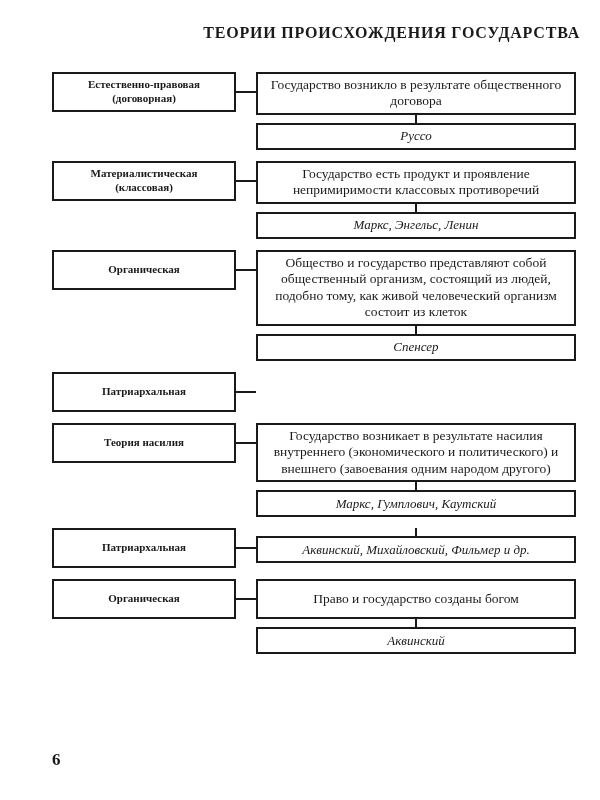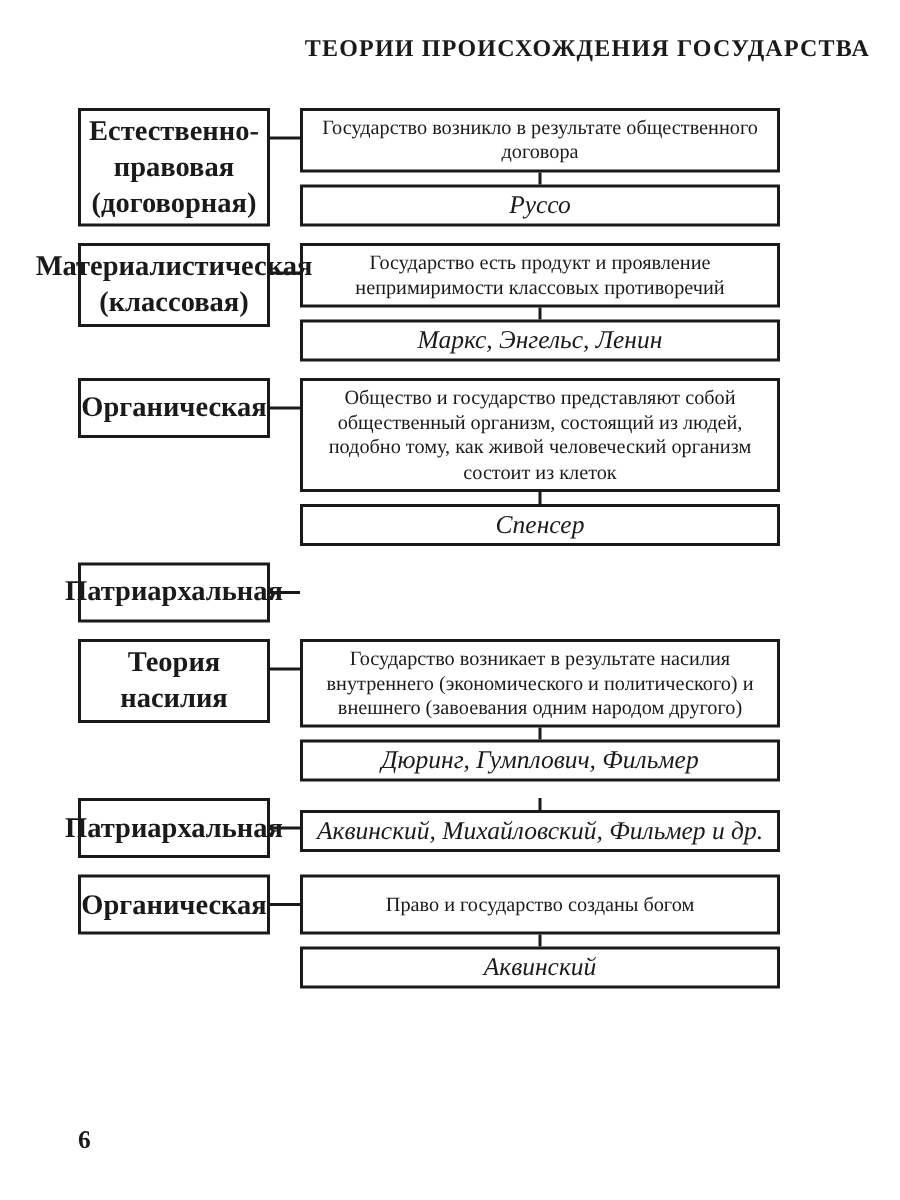--- a/index.html
+++ b/index.html
@@ -23,31 +23,31 @@
   .diagram {
     margin: 30px 0 0 52px;
     width: 494px;
   }
   .row {
     display: flex;
     align-items: flex-start;
     margin-bottom: 11px;
   }
   .name-box {
-    width: 128px;
+    width: 184px;
     min-height: 40px;
     box-sizing: border-box;
     border: 2px solid #1a1a1a;
     display: flex;
     flex-direction: column;
     align-items: center;
     justify-content: center;
     text-align: center;
     font-weight: bold;
-    font-size: 19px;
+    font-size: 11px;
     line-height: 1.25;
     padding: 2px 3px;
     flex-shrink: 0;
   }
   .name-line { display: block; }
   .name-line:empty { display: none; }
   .h-conn {
     width: 20px;
     height: 2px;
     background: #1a1a1a;
@@ -76,21 +76,21 @@
     width: 2px;
     height: 8px;
     background: #1a1a1a;
     margin: 0 auto;
   }
   .authors-box {
     box-sizing: border-box;
     border: 2px solid #1a1a1a;
     min-height: 27px;
     padding: 2px 8px;
-    font-size: 17px;
+    font-size: 13px;
     font-style: italic;
     display: flex;
     align-items: center;
     justify-content: center;
     text-align: center;
   }
   .page-number {
     position: absolute;
     left: 52px;
     top: 750px;
@@ -156,21 +156,21 @@
 
     <div class="row">
       <div class="name-box">
         <span class="name-line">Теория насилия</span>
 
       </div>
       <div class="h-conn"></div>
       <div class="stack">
         <div class="desc-box">Государство возникает в результате насилия внутреннего (экономического и политического) и внешнего (завоевания одним народом другого)</div>
         <div class="v-conn"></div>
-        <div class="authors-box">Дюринг, Гумплович, Фильмер</div>
+        <div class="authors-box">Маркс, Гумплович, Каутский</div>
       </div>
     </div>
 
     <div class="row">
       <div class="name-box">
         <span class="name-line">Патриархальная</span>
 
       </div>
       <div class="h-conn"></div>
       <div class="stack">

